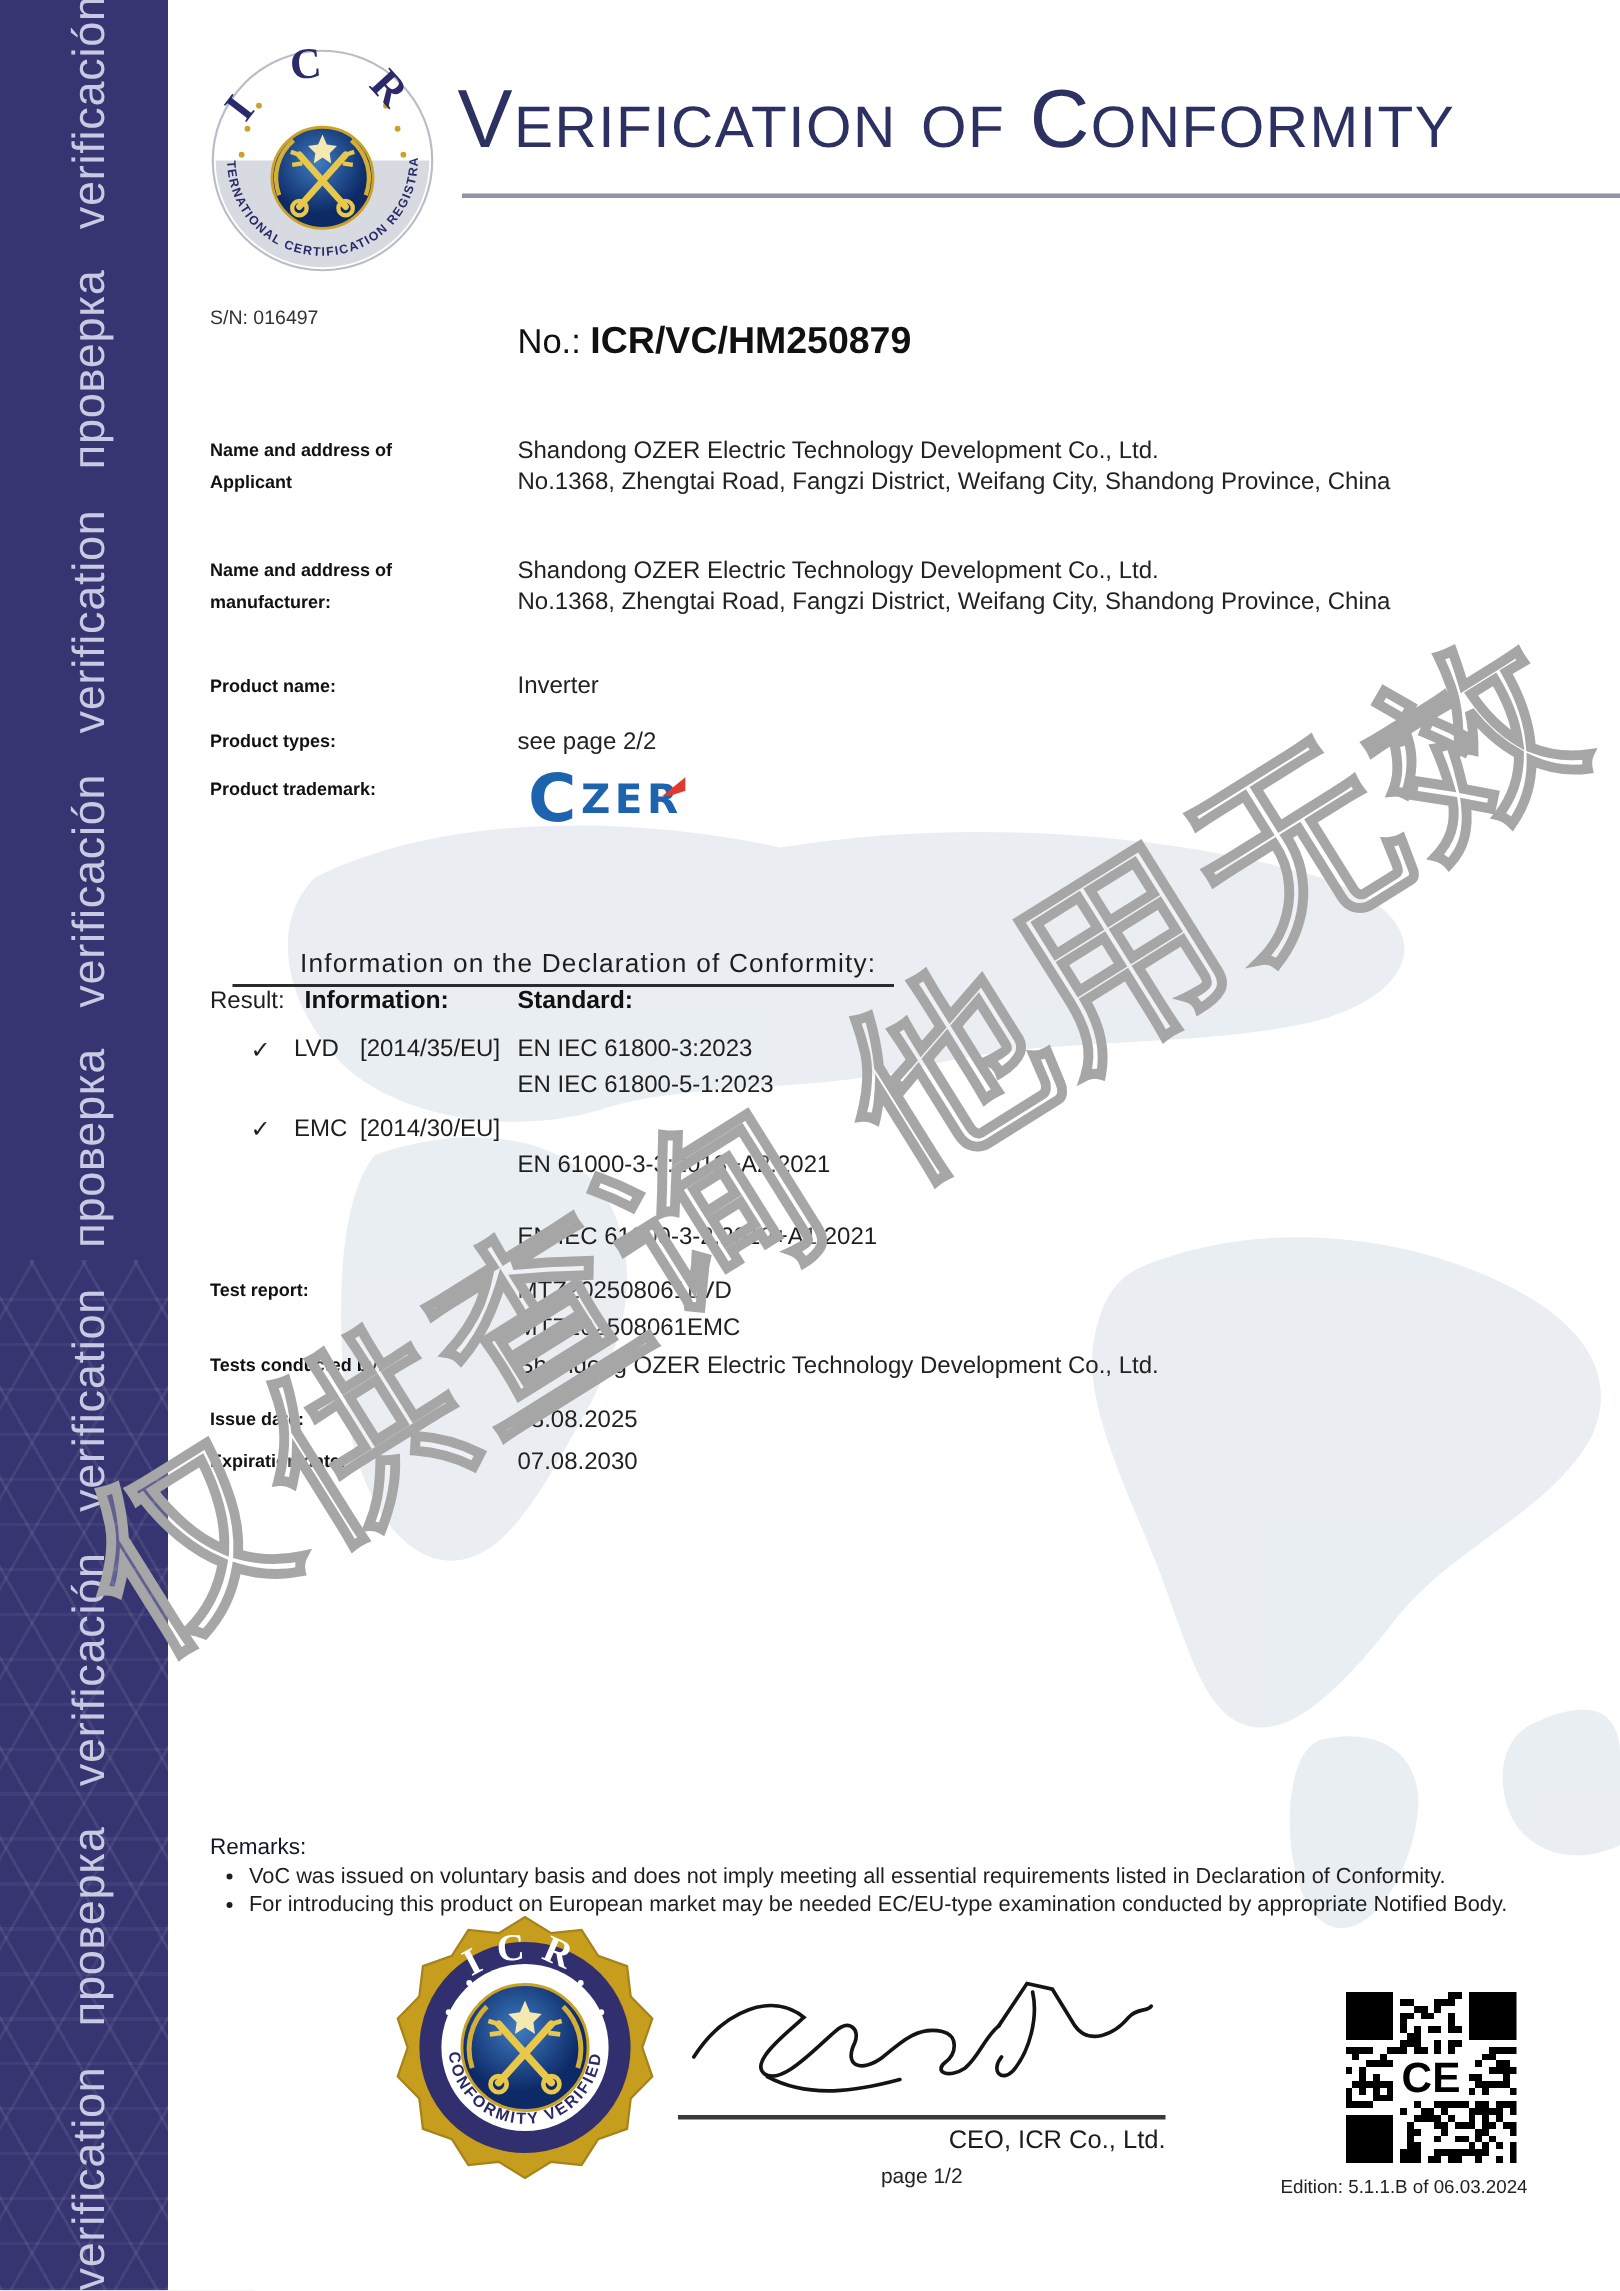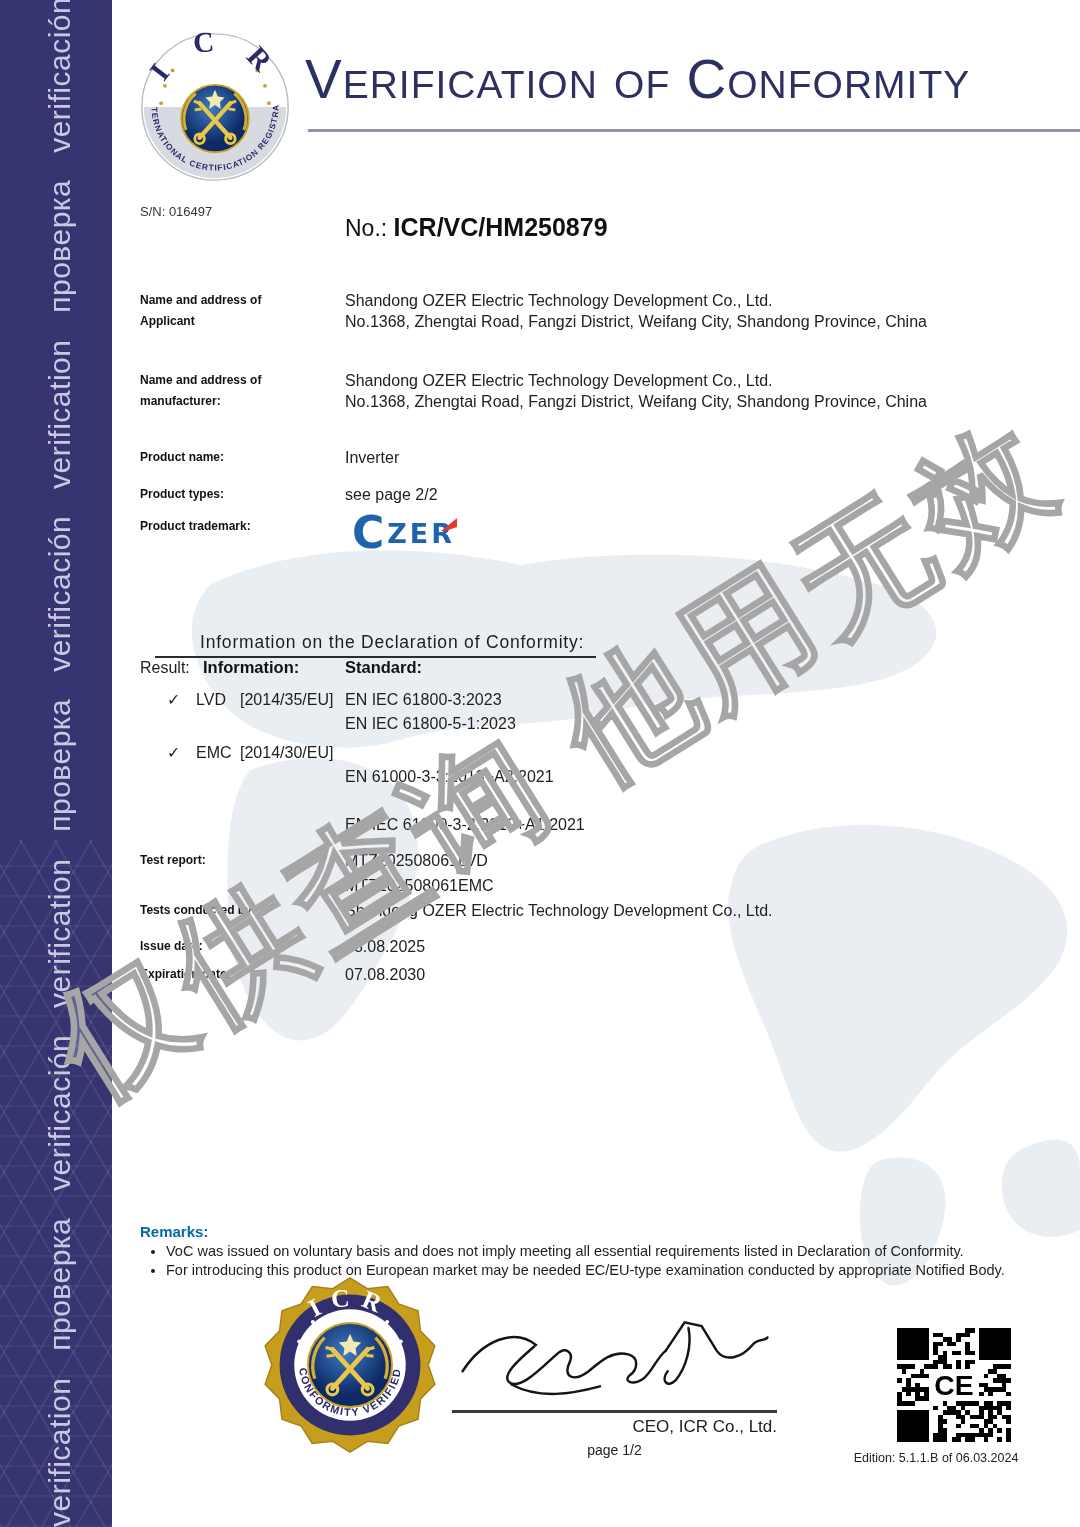--- a/index.html
+++ b/index.html
@@ -30,21 +30,21 @@
   .no-line{font-size:23px;color:#111;}
   .no-line b{font-size:25px;}
   .lbl{font-weight:700;font-size:12px;color:#111;line-height:21px;}
   .val{font-size:16px;color:#222;line-height:21px;}
   .scope{font-size:17px;letter-spacing:.8px;color:#1d1d1d;}
   .doc-head{font-size:17.5px;letter-spacing:.8px;color:#1d1d1d;border-bottom:2px solid #2b2b2b;
             padding:0 12px 3px 45px;display:inline-block;}
   .th{font-weight:700;font-size:16.5px;color:#111;}
   .cell{font-size:16px;color:#1e1e1e;}
   .para{font-size:15.5px;line-height:22px;color:#1e1e1e;}
-  .rem-label{font-weight:700;font-size:15px;color:#0369a1;}
+  .rem-label{font-weight:400;font-size:15px;color:#0f172a;}
   .rem-list{margin:0;padding-left:26px;font-size:14.5px;line-height:19px;color:#1e1e1e;}
   .contact{font-size:15.5px;line-height:26.5px;color:#2b2b2b;}
   .sigline{position:absolute;left:452px;top:1410px;width:325px;height:2.5px;background:#3a3a3a;}
   .ceo{position:absolute;left:452px;top:1417px;width:325px;text-align:right;font-size:17px;color:#1c1c1c;}
   .pageno{position:absolute;left:452px;top:1442px;width:325px;text-align:center;font-size:14px;color:#222;}
   .edition{position:absolute;left:852px;top:1451px;width:168px;text-align:center;font-size:12.5px;color:#222;}
   
   .ozer{display:inline-flex;align-items:center;}
   .ozer-c{position:relative;font-size:44px;font-weight:700;color:#1e63ad;line-height:1;font-family:"DejaVu Sans",sans-serif;}
   .ozer-flag{position:absolute;right:-2px;top:7px;width:16px;height:13px;background:#e03a2f;

